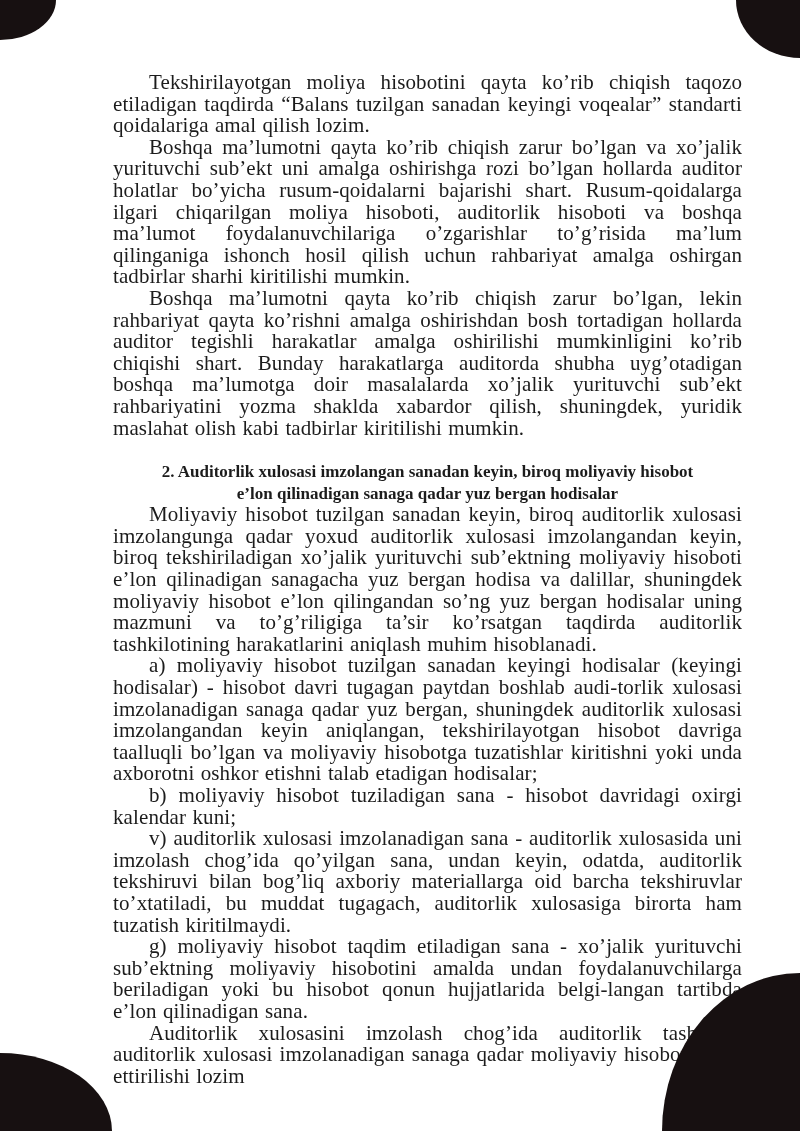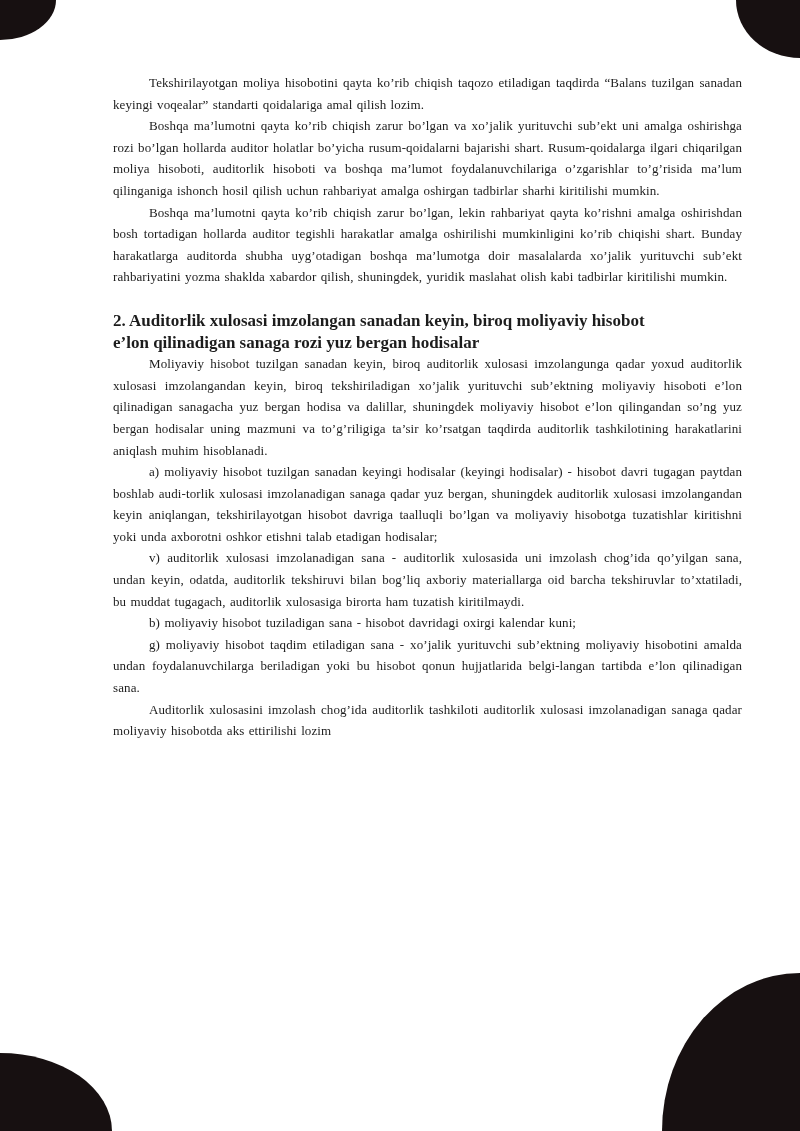--- a/index.html
+++ b/index.html
@@ -22,32 +22,33 @@
     color: var(--text);
   }
   .text-block {
     position: absolute;
     left: 113px;
     top: 72px;
     width: 629px;
   }
   .para {
     margin: 0;
-    font-size: 13px;
+    font-size: 21px;
     line-height: 21.6px;
     text-align: justify;
     text-indent: 36px;
     letter-spacing: 0.1px;
     word-spacing: 1px;
   }
   .heading {
     margin: 22px 0 0 0;
     font-size: 17px;
     line-height: 21.6px;
     font-weight: bold;
+    text-align: center;
   }
   .heading .hl { display: block; }
   .corner {
     position: absolute;
     background: var(--corner_dark);
     z-index: 5;
   }
   .corner.tl { top: 0; left: 0; width: 56px; height: 40px; border-bottom-right-radius: 100% 100%; }
   .corner.tr { top: 0; right: 0; width: 64px; height: 58px; border-bottom-left-radius: 100% 100%; }
   .corner.bl { bottom: 0; left: 0; width: 112px; height: 78px; border-top-right-radius: 100% 100%; }
@@ -63,24 +64,24 @@
   <div class="corner bl"></div>
   <div class="corner br"></div>
 
   <div class="text-block">
     <p class="para">Tekshirilayotgan moliya hisobotini qayta ko’rib chiqish taqozo etiladigan taqdirda “Balans tuzilgan sanadan keyingi voqealar” standarti qoidalariga amal qilish lozim.</p>
     <p class="para">Boshqa ma’lumotni qayta ko’rib chiqish zarur bo’lgan va xo’jalik yurituvchi sub’ekt uni amalga oshirishga rozi bo’lgan hollarda auditor holatlar bo’yicha rusum-qoidalarni bajarishi shart. Rusum-qoidalarga ilgari chiqarilgan moliya hisoboti, auditorlik hisoboti va boshqa ma’lumot foydalanuvchilariga o’zgarishlar to’g’risida ma’lum qilinganiga ishonch hosil qilish uchun rahbariyat amalga oshirgan tadbirlar sharhi kiritilishi mumkin.</p>
     <p class="para">Boshqa ma’lumotni qayta ko’rib chiqish zarur bo’lgan, lekin rahbariyat qayta ko’rishni amalga oshirishdan bosh tortadigan hollarda auditor tegishli harakatlar amalga oshirilishi mumkinligini ko’rib chiqishi shart. Bunday harakatlarga auditorda shubha uyg’otadigan boshqa ma’lumotga doir masalalarda xo’jalik yurituvchi sub’ekt rahbariyatini yozma shaklda xabardor qilish, shuningdek, yuridik maslahat olish kabi tadbirlar kiritilishi mumkin.</p>
 
     <h2 class="heading">
       <span class="hl">2. Auditorlik xulosasi imzolangan sanadan keyin, biroq moliyaviy hisobot</span>
-      <span class="hl">e’lon qilinadigan sanaga rozi yuz bergan hodisalar</span>
+      <span class="hl">e’lon qilinadigan sanaga qadar yuz bergan hodisalar</span>
     </h2>
 
     <p class="para">Moliyaviy hisobot tuzilgan sanadan keyin, biroq auditorlik xulosasi imzolangunga qadar yoxud auditorlik xulosasi imzolangandan keyin, biroq tekshiriladigan xo’jalik yurituvchi sub’ektning moliyaviy hisoboti e’lon qilinadigan sanagacha yuz bergan hodisa va dalillar, shuningdek moliyaviy hisobot e’lon qilingandan so’ng yuz bergan hodisalar uning mazmuni va to’g’riligiga ta’sir ko’rsatgan taqdirda auditorlik tashkilotining harakatlarini aniqlash muhim hisoblanadi.</p>
     <p class="para">a) moliyaviy hisobot tuzilgan sanadan keyingi hodisalar (keyingi hodisalar) - hisobot davri tugagan paytdan boshlab audi-torlik xulosasi imzolanadigan sanaga qadar yuz bergan, shuningdek auditorlik xulosasi imzolangandan keyin aniqlangan, tekshirilayotgan hisobot davriga taalluqli bo’lgan va moliyaviy hisobotga tuzatishlar kiritishni yoki unda axborotni oshkor etishni talab etadigan hodisalar;</p>
+    <p class="para">b) moliyaviy hisobot tuziladigan sana - hisobot davridagi oxirgi kalendar kuni;</p>
     <p class="para">v) auditorlik xulosasi imzolanadigan sana - auditorlik xulosasida uni imzolash chog’ida qo’yilgan sana, undan keyin, odatda, auditorlik tekshiruvi bilan bog’liq axboriy materiallarga oid barcha tekshiruvlar to’xtatiladi, bu muddat tugagach, auditorlik xulosasiga birorta ham tuzatish kiritilmaydi.</p>
-    <p class="para">b) moliyaviy hisobot tuziladigan sana - hisobot davridagi oxirgi kalendar kuni;</p>
     <p class="para">g) moliyaviy hisobot taqdim etiladigan sana - xo’jalik yurituvchi sub’ektning moliyaviy hisobotini amalda undan foydalanuvchilarga beriladigan yoki bu hisobot qonun hujjatlarida belgi-langan tartibda e’lon qilinadigan sana.</p>
     <p class="para">Auditorlik xulosasini imzolash chog’ida auditorlik tashkiloti auditorlik xulosasi imzolanadigan sanaga qadar moliyaviy hisobotda aks ettirilishi lozim</p>
   </div>
 
 </div>
 
 </body></html>

